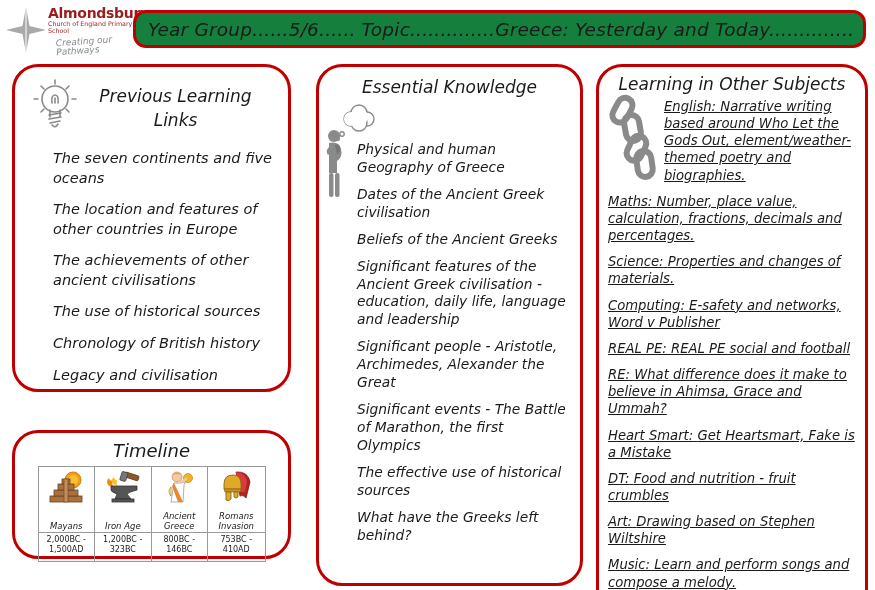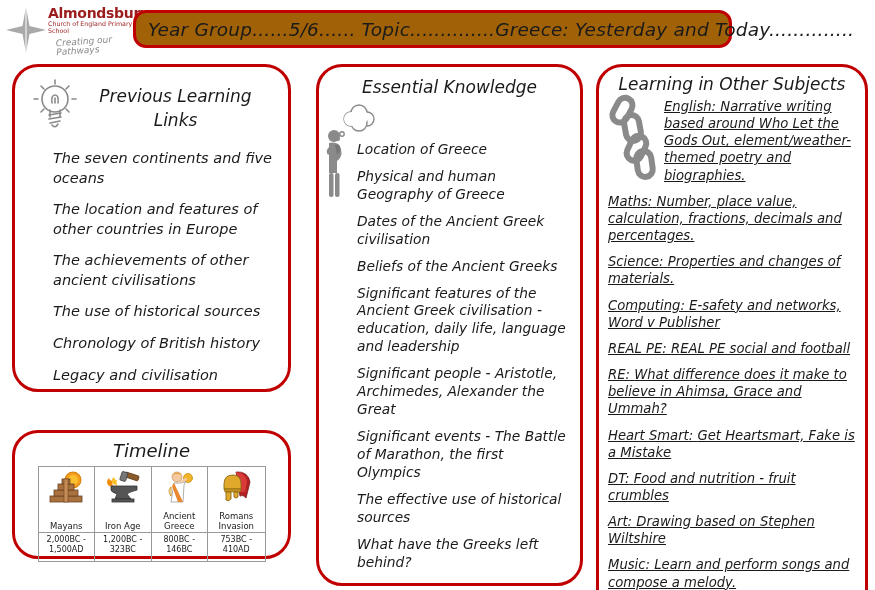--- a/index.html
+++ b/index.html
@@ -9,22 +9,22 @@
   }
   
   .logo{position:absolute;left:6px;top:4px;width:130px;height:52px;display:flex;align-items:center;}
   .logo-star{flex:0 0 40px;height:46px;}
   .logo-text{margin-left:2px;font-style:normal;line-height:1;}
   .logo-title{font-size:14px;font-weight:bold;color:#9b1c1c;letter-spacing:-0.3px;}
   .logo-subtitle{font-size:6.3px;color:#9b1c1c;margin-top:1px;}
   .logo-tagline{font-size:9px;color:#8a8a8a;font-style:italic;transform:rotate(-4deg);margin-top:2px;margin-left:8px;}
   
   .header-box{
-    position:absolute;left:133px;top:10px;width:599px;height:38px;box-sizing:border-box;
-    border:3px solid #c00000;border-radius:13px;background:#a16207;
+    position:absolute;left:133px;top:10px;width:733px;height:38px;box-sizing:border-box;
+    border:3px solid #c00000;border-radius:13px;background:#15803d;
     display:flex;align-items:center;padding:0 12px;
   }
   .header-text{font-size:18.5px;white-space:nowrap;letter-spacing:0.2px;}
   
   .box{position:absolute;box-sizing:border-box;border:3px solid #c00000;border-radius:26px;background:#fff;}
   #prev-box{left:12px;top:64px;width:279px;height:328px;}
   #timeline-box{left:12px;top:430px;width:279px;height:129px;}
   #ek-box{left:316px;top:64px;width:267px;height:522px;}
   #os-box{left:596px;top:64px;width:272px;height:570px;}
   
@@ -33,21 +33,21 @@
   .pl-title{flex:1;text-align:center;font-size:17px;line-height:1.4;margin-top:8px;}
   .pl-list{list-style:none;margin:0;padding:16px 14px 0 38px;}
   .pl-list li{font-size:14.5px;line-height:1.35;margin-bottom:12px;}
   
   .tl-title{text-align:center;font-size:18px;margin-top:7px;}
   .tl-table{width:226px;margin:5px auto 0 auto;border:1px solid #999;display:grid;grid-template-columns:repeat(4,1fr);font-style:normal;}
   .tl-cell{border-right:1px solid #999;display:flex;flex-direction:column;}
   .tl-cell:last-child{border-right:none;}
   .tl-top{height:62px;border-bottom:1px solid #999;display:flex;flex-direction:column;align-items:center;padding-top:3px;}
   .tl-img{width:40px;height:34px;}
-  .tl-label{margin-top:auto;font-size:8.5px;line-height:1.1;text-align:center;padding-bottom:1px;}
+  .tl-label{margin-top:auto;font-style:italic;font-size:8.5px;line-height:1.1;text-align:center;padding-bottom:1px;}
   .tl-dates{height:26px;font-size:8px;line-height:1.25;text-align:center;padding-top:2px;}
   
   .ek-title{text-align:center;font-size:17px;margin-top:10px;}
   .ek-person{position:absolute;left:6px;top:36px;width:52px;height:102px;}
   .ek-list{list-style:none;margin:0;padding:44px 10px 0 38px;}
   .ek-list li{font-size:13.8px;line-height:1.3;margin-bottom:9px;}
   
   .os-title{text-align:center;font-size:17px;margin-top:7px;}
   .os-chain{position:absolute;left:8px;top:26px;width:52px;height:88px;}
   .os-list{margin:4px 8px 0 9px;}
@@ -188,21 +188,20 @@
       <g fill="#8a8a8a">
         <circle cx="9" cy="33" r="6"></circle>
         <path d="M4,40 Q14,38 16,46 Q18,54 12,58 L12,70 L4,70 Z"></path>
         <path d="M10,42 Q16,40 15,48 L12,52 Z" fill="#777"></path>
         <path d="M4,44 Q0,48 3,52 L6,49 Z"></path>
         <rect x="4" y="70" width="4.5" height="24" rx="2"></rect>
         <rect x="10" y="70" width="4.5" height="24" rx="2"></rect>
       </g>
     </svg>
     <ul class="ek-list">
-        <li>Location of Greece</li>
         <li>Physical and human Geography of Greece</li>
         <li>Dates of the Ancient Greek civilisation</li>
         <li>Beliefs of the Ancient Greeks</li>
         <li>Significant features of the Ancient Greek civilisation - education, daily life, language and leadership</li>
         <li>Significant people - Aristotle, Archimedes, Alexander the Great</li>
         <li>Significant events - The Battle of Marathon, the first Olympics</li>
         <li>The effective use of historical sources</li>
         <li>What have the Greeks left behind?</li>
       </ul>
   </section>

